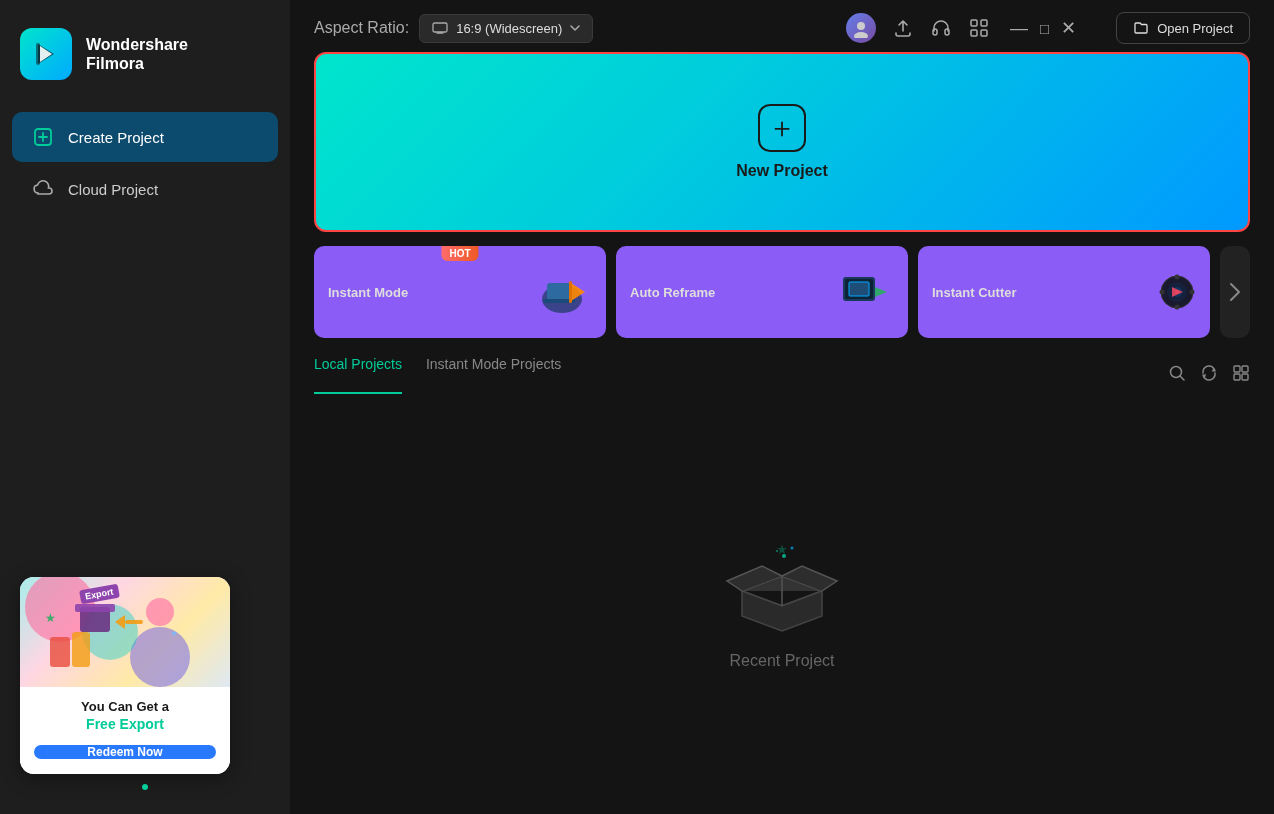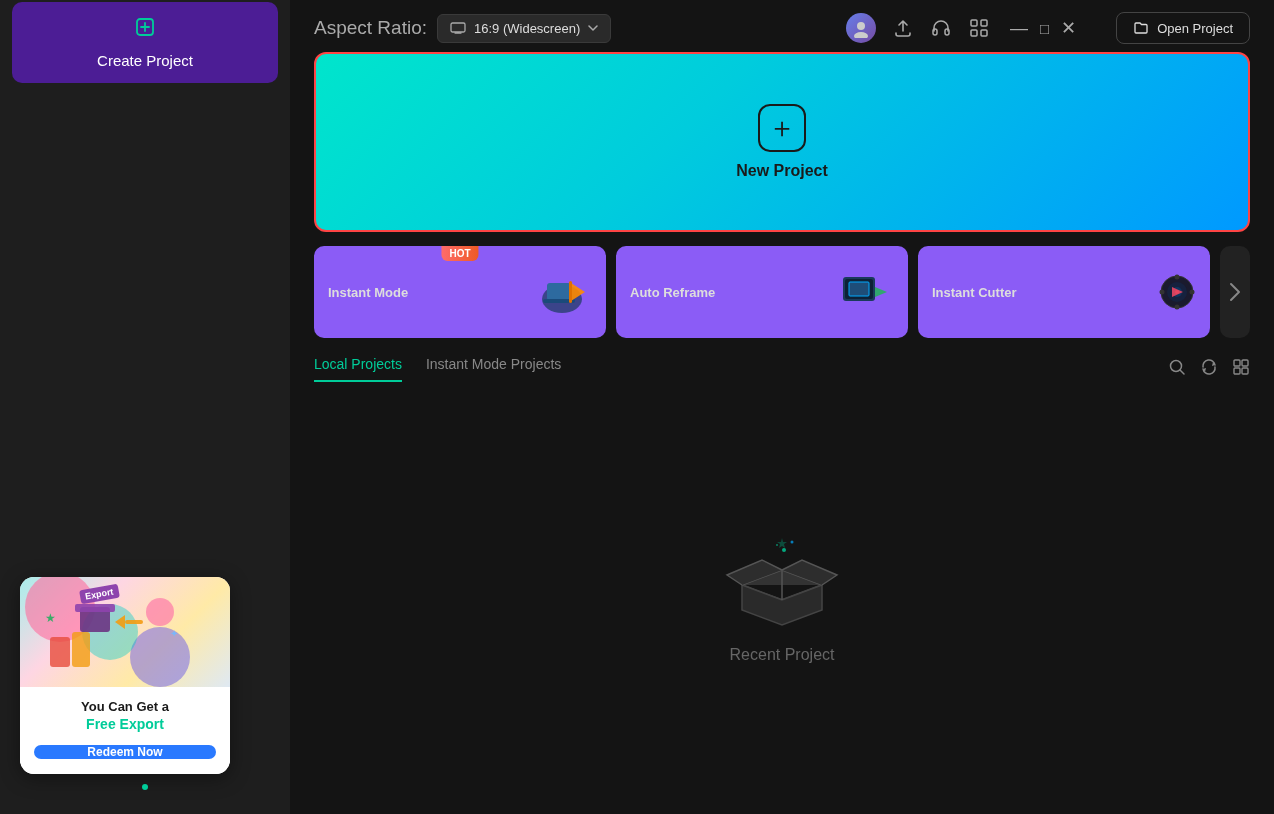--- a/index.html
+++ b/index.html
@@ -66,23 +66,22 @@
       cursor: pointer;
       border-radius: 10px;
       margin: 2px 12px;
       font-size: 15px;
       font-weight: 500;
       color: #ccc;
       transition: background 0.2s;
     }
 
     .nav-item.active {
-      background: #4c1d95;
+      background: #0c4a6e;
       color: #fff;
-      flex-direction: column;
     }
 
     .nav-icon {
       width: 22px;
       height: 22px;
       display: flex;
       align-items: center;
       justify-content: center;
       color: #00cc99;
     }
@@ -185,21 +184,21 @@
     }
 
     .topbar-left {
       display: flex;
       align-items: center;
       gap: 10px;
     }
 
     .aspect-label {
       color: #aaa;
-      font-size: 19px;
+      font-size: 16px;
     }
 
     .aspect-dropdown {
       display: flex;
       align-items: center;
       gap: 8px;
       background: #2a2a2a;
       border: 1px solid #3a3a3a;
       border-radius: 6px;
       padding: 6px 12px;
@@ -383,21 +382,21 @@
     }
 
     .tab-group {
       display: flex;
       gap: 24px;
     }
 
     .tab {
       font-size: 14px;
       cursor: pointer;
-      padding-bottom: 8px;
+      padding-bottom: 20px;
       color: #888;
     }
 
     .tab.active {
       color: #00cc99;
       border-bottom: 2px solid #00cc99;
     }
 
     .tab-actions {
       display: flex;
@@ -428,31 +427,52 @@
 
     .empty-label {
       font-size: 16px;
       color: #666;
     }
   </style>
 </head>
 <body>
 
 <div class="sidebar">
+  <div class="logo-area">
+    <div class="logo-icon">
+      <svg viewBox="0 0 32 32" fill="none">
+        <polygon points="8,6 24,16 8,26" fill="#0d1117" opacity="0.6"></polygon>
+        <rect x="6" y="5" width="4" height="22" rx="2" fill="#0d1117" opacity="0.5"></rect>
+        <path d="M10 8 L22 16 L10 24 Z" fill="white" opacity="0.9"></path>
+      </svg>
+    </div>
+    <div class="logo-text">
+      <span class="brand">Wondershare</span>
+      <span class="brand">Filmora</span>
+    </div>
+  </div>
 
   <nav>
     <div class="nav-item active">
       <span class="nav-icon active">
         <svg width="20" height="20" viewBox="0 0 20 20" fill="none">
           <rect x="2" y="2" width="16" height="16" rx="3" stroke="#00cc99" stroke-width="1.8"></rect>
           <line x1="10" y1="6" x2="10" y2="14" stroke="#00cc99" stroke-width="1.8" stroke-linecap="round"></line>
           <line x1="6" y1="10" x2="14" y2="10" stroke="#00cc99" stroke-width="1.8" stroke-linecap="round"></line>
         </svg>
       </span>
       <span>Create Project</span>
+    </div>
+    <div class="nav-item">
+      <span class="nav-icon">
+        <svg width="20" height="20" viewBox="0 0 20 20" fill="none">
+          <path d="M5 14a4 4 0 01-.5-7.95A5.5 5.5 0 0115.5 9H16a3 3 0 010 6H5z" stroke="#aaa" stroke-width="1.6" fill="none"></path>
+        </svg>
+      </span>
+      <span>Cloud Project</span>
     </div>
   </nav>
 
   <div class="sidebar-bottom">
     <div class="promo-card">
       <div class="promo-image">
 
         <svg width="180" height="110" viewBox="0 0 180 110" style="position:absolute;top:0;left:0;">
 
           <circle cx="40" cy="30" r="35" fill="#ff6b9d" opacity="0.6"></circle>

